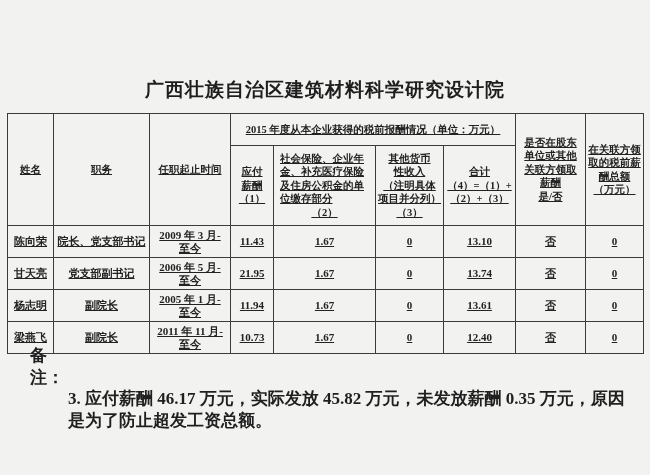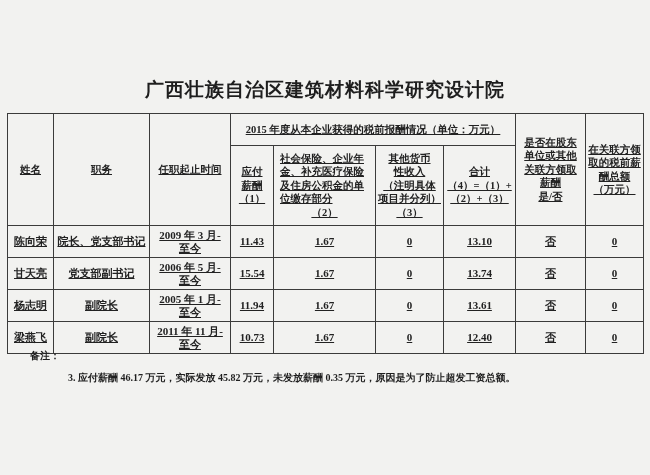--- a/index.html
+++ b/index.html
@@ -39,21 +39,21 @@
   tr.r-group{height:32px;}
   tr.r-group th{font-size:11.5px;font-weight:bold;}
   tr.r-sub{height:80px;}
   table.salary th{font-size:10.5px;line-height:13.5px;}
   table.salary td{font-size:11px;line-height:13px;height:29px;}
   .preline{white-space:pre-line;}
   .cell-left{text-align:left;padding-left:4px;padding-right:2px;}
   .cnum{text-align:center;}
   .notes{
     position:absolute;left:30px;top:345px;
-    font-size:10px;font-weight:bold;
+    font-size:17px;font-weight:bold;
     line-height:21.5px;color:#1f1f1f;
     width:600px;
   }
   .note-row{display:flex;}
   .note-prefix{flex:0 0 38px;}
   .note-indent{margin-left:38px;}
 </style>
 </head>
 <body>
 
@@ -117,21 +117,21 @@
         <td>0</td>
         <td>13.10</td>
         <td>否</td>
         <td>0</td>
       </tr>
       <tr>
         <td>甘天亮</td>
         <td>党支部副书记</td>
         <td class="preline">2006 年 5 月-
 至今</td>
-        <td>15.54</td>
+        <td>21.95</td>
         <td>1.67</td>
         <td>0</td>
         <td>13.74</td>
         <td>否</td>
         <td>0</td>
       </tr>
       <tr>
         <td>杨志明</td>
         <td>副院长</td>
         <td class="preline">2005 年 1 月-

